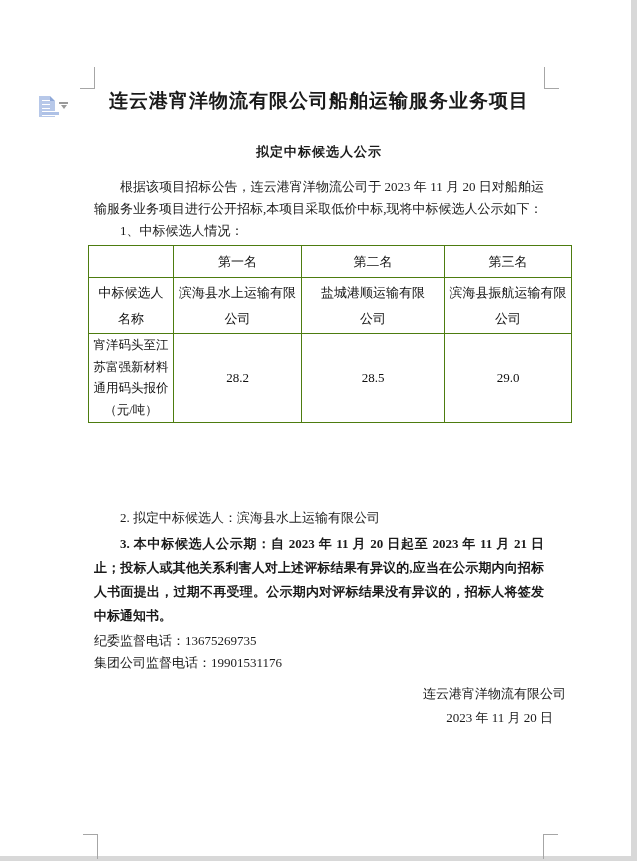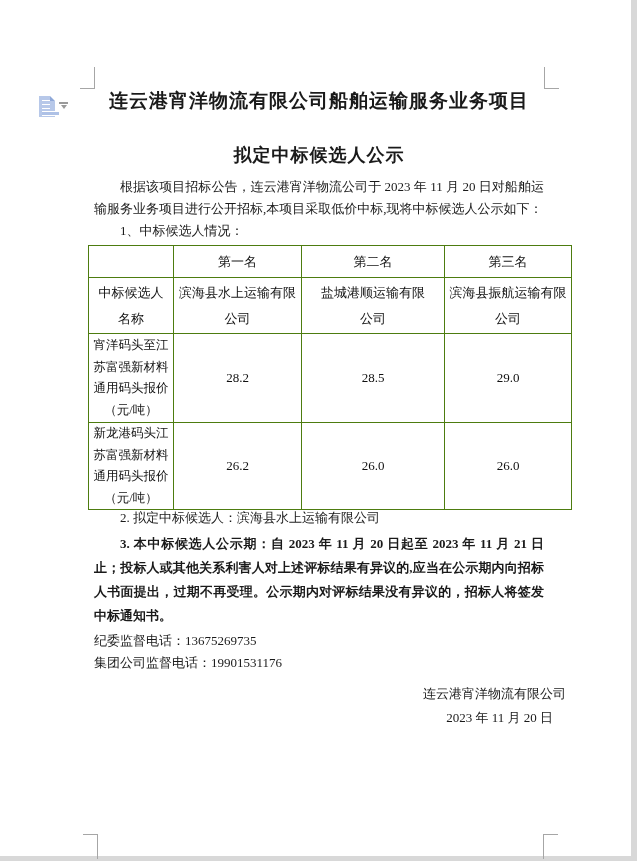--- a/index.html
+++ b/index.html
@@ -30,21 +30,21 @@
   .doc-bar{position:absolute;left:3px;top:15px;width:17px;height:3px;background:#aec1e6;
     border-top:1px solid #ffffff;border-bottom:1px solid #ffffff;}
   .dd-bar{position:absolute;left:21px;top:7px;width:9px;height:2px;background:#9a9a9a;}
   .dd-tri{position:absolute;left:23px;top:10px;width:0;height:0;
     border-left:3px solid transparent;border-right:3px solid transparent;border-top:4px solid #9a9a9a;}
 
   
   .title{position:absolute;left:94px;width:450px;top:88px;
     font-size:19px;font-weight:bold;text-align:center;letter-spacing:1px;}
   .subtitle{position:absolute;left:94px;width:450px;top:143px;
-    font-size:18px;font-weight:bold;text-align:center;letter-spacing:1px;}
+    font-size:13px;font-weight:bold;text-align:center;letter-spacing:1px;}
   .intro-block{position:absolute;left:94px;width:450px;top:176px;
     font-size:13px;line-height:22px;}
   .intro-block p{margin:0;text-indent:2em;text-align:justify;}
   .item2{position:absolute;left:94px;width:450px;top:507px;
     font-size:13px;line-height:22px;text-indent:2em;margin:0;}
   .item3{position:absolute;left:94px;width:450px;top:532px;
     font-size:13px;line-height:24px;text-indent:2em;text-align:justify;margin:0;font-weight:bold;}
   .phones{position:absolute;left:94px;width:450px;top:630px;font-size:13px;line-height:22px;}
   .phones div{margin:0;}
   .signature{position:absolute;left:94px;width:472px;top:682px;
@@ -118,29 +118,20 @@
     </tr>
     <tr class="r-price1">
       <td class="row-label">宵洋码头至江
 苏富强新材料
 通用码头报价
 （元/吨）</td>
       <td>28.2</td>
       <td>28.5</td>
       <td>29.0</td>
     </tr>
-    <tr class="r-price2">
-      <td class="row-label">新龙港码头江
-苏富强新材料
-通用码头报价
-（元/吨）</td>
-      <td>26.2</td>
-      <td>26.0</td>
-      <td>26.0</td>
-    </tr>
   </tbody>
 </table>
 
 <p class="item2">2. 拟定中标候选人：滨海县水上运输有限公司</p>
 <p class="item3">3. 本中标候选人公示期：自 2023 年 11 月 20 日起至 2023 年 11 月 21 日止；投标人或其他关系利害人对上述评标结果有异议的,应当在公示期内向招标人书面提出，过期不再受理。公示期内对评标结果没有异议的，招标人将签发中标通知书。</p>
 
 <div class="phones">
   <div>纪委监督电话：13675269735</div>
   <div>集团公司监督电话：19901531176</div>
 </div>

